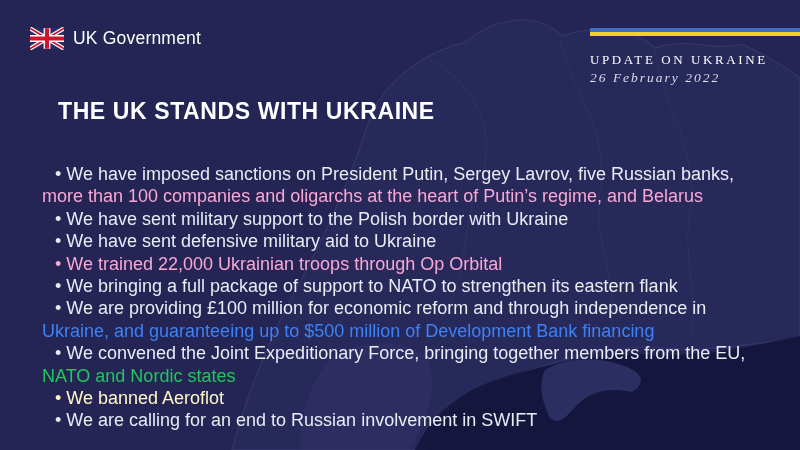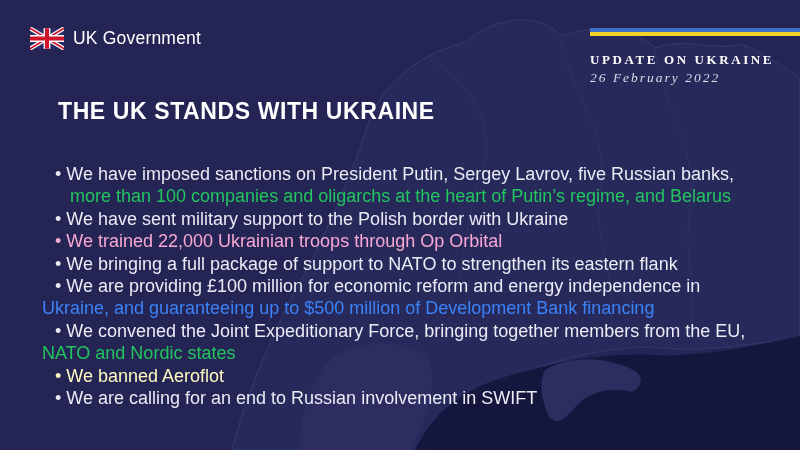--- a/index.html
+++ b/index.html
@@ -18,21 +18,21 @@
   .gov-logo .flag { width:34px; height:23px; display:block; }
   .gov-logo .logo-text { font-size:17.5px; font-weight:400; color:#ffffff; letter-spacing:0.2px; }
 
   
   .update-panel { position:absolute; left:590px; top:28px; width:210px; }
   .flag-bar { position:absolute; left:0; top:0; width:210px; height:8px; }
   .flag-bar .stripe { width:210px; height:4px; }
   .update-title {
     position:absolute; left:0; top:24px;
     font-family:"Liberation Serif", serif;
-    font-size:13px; font-weight:700; letter-spacing:2.6px;
+    font-size:13px; font-weight:400; letter-spacing:2.6px;
     color:#ffffff; white-space:nowrap;
   }
   .update-date {
     position:absolute; left:0; top:42px;
     font-family:"Liberation Serif", serif;
     font-style:italic; font-size:13.5px; letter-spacing:2px;
     color:#dcdeea; white-space:nowrap;
   }
 
   
@@ -79,25 +79,26 @@
       <div class="stripe" style="background: rgb(242, 209, 41);"></div>
     </div>
     <div class="update-title">UPDATE ON UKRAINE</div>
     <div class="update-date">26 February 2022</div>
   </div>
 
   <h1 class="headline">THE UK STANDS WITH UKRAINE</h1>
 
   <div class="body-lines">
       <div class="line bullet" style="color: rgb(233, 235, 245);">• We have imposed sanctions on President Putin, Sergey Lavrov, five Russian banks,</div>
-      <div class="line" style="color: #22c55e; margin-left: 28px;">more than 100 companies and oligarchs at the heart of Putin’s regime, and Belarus</div>
+      <div class="line" style="color: #f9a8d4;">more than 100 companies and oligarchs at the heart of Putin’s regime, and Belarus</div>
       <div class="line bullet" style="color: rgb(233, 235, 245);">• We have sent military support to the Polish border with Ukraine</div>
+      <div class="line bullet" style="color: rgb(233, 235, 245);">• We have sent defensive military aid to Ukraine</div>
       <div class="line bullet" style="color: #f9a8d4;">• We trained 22,000 Ukrainian troops through Op Orbital</div>
       <div class="line bullet" style="color: rgb(233, 235, 245);">• We bringing a full package of support to NATO to strengthen its eastern flank</div>
-      <div class="line bullet" style="color: rgb(233, 235, 245);">• We are providing £100 million for economic reform and energy independence in</div>
+      <div class="line bullet" style="color: rgb(233, 235, 245);">• We are providing £100 million for economic reform and through independence in</div>
       <div class="line" style="color: #3b82f6;">Ukraine, and guaranteeing up to $500 million of Development Bank financing</div>
       <div class="line bullet" style="color: rgb(233, 235, 245);">• We convened the Joint Expeditionary Force, bringing together members from the EU,</div>
       <div class="line" style="color: #22c55e;">NATO and Nordic states</div>
       <div class="line bullet" style="color: #fef9c3;">• We banned Aeroflot</div>
       <div class="line bullet" style="color: rgb(233, 235, 245);">• We are calling for an end to Russian involvement in SWIFT</div>
     </div>
 
 </div>
 
 </body></html>

